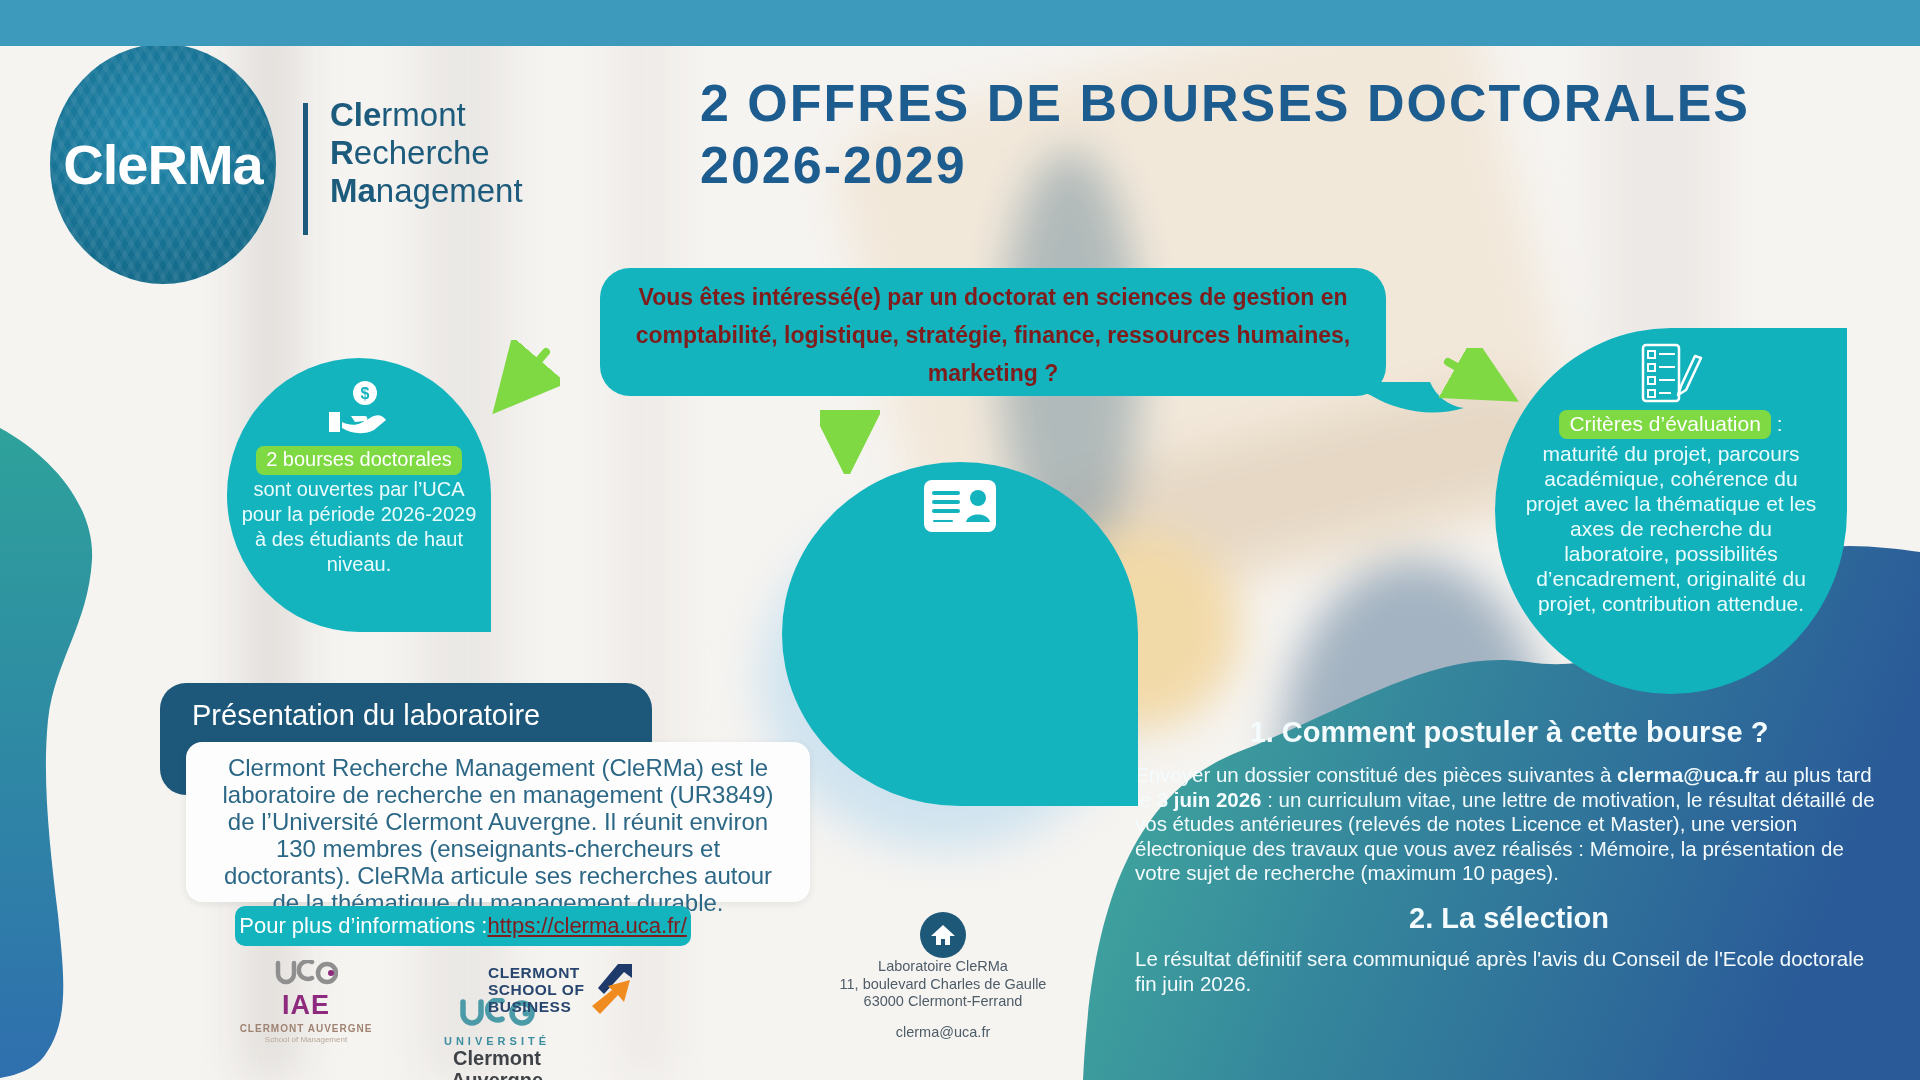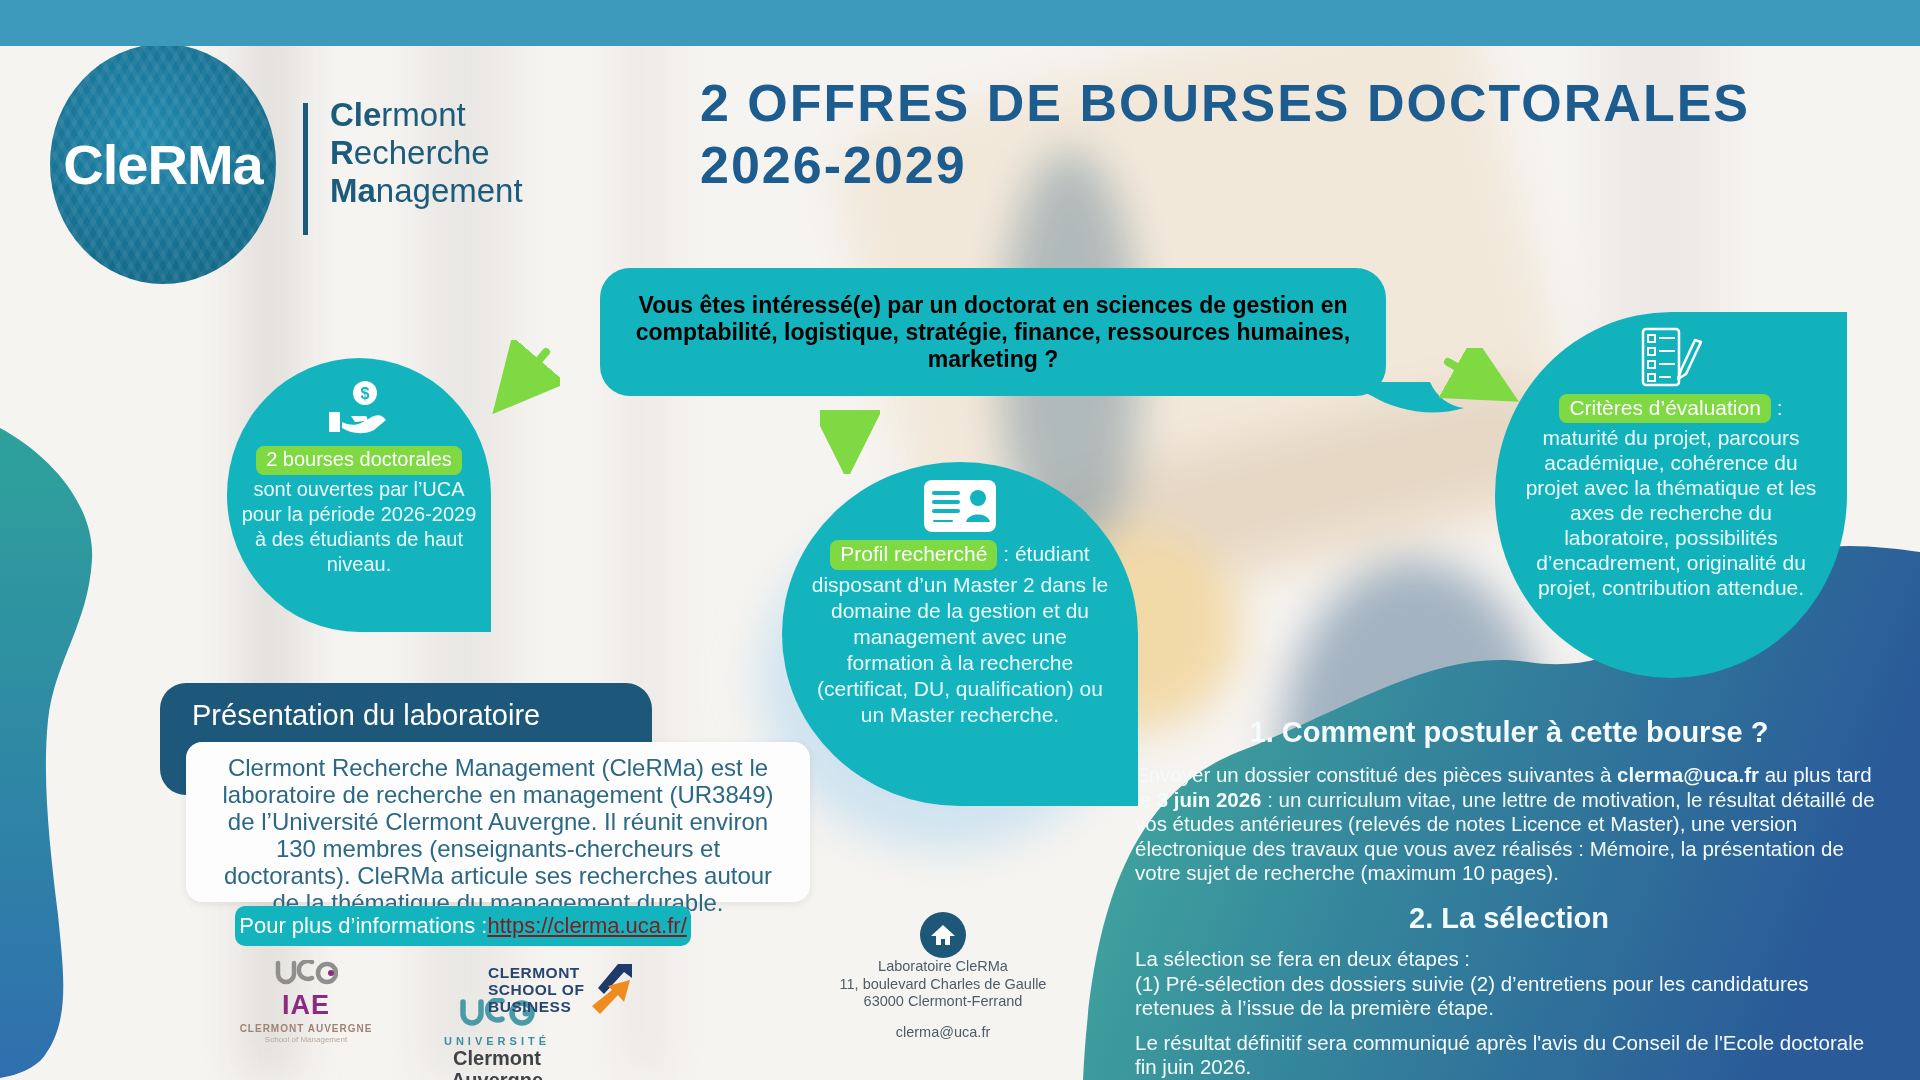--- a/index.html
+++ b/index.html
@@ -32,32 +32,32 @@
   .logo-divider{position:absolute;left:303px;top:103px;width:5px;height:132px;background:#1d5b7c;z-index:3;}
   .brand{position:absolute;left:330px;top:96px;z-index:3;color:#1d5b7c;font-size:33px;line-height:38px;}
   .brand b{font-weight:bold;}
 
   
   .title{position:absolute;left:700px;top:72px;width:1110px;text-align:left;z-index:3;
     color:#1d5c8e;font-weight:bold;font-size:52px;line-height:62px;letter-spacing:2px;}
 
   
   .intro{position:absolute;left:600px;top:268px;width:786px;height:128px;background:#14b4be;
-    border-radius:30px;z-index:4;display:flex;align-items:center;justify-content:center;
-    color:#000000;font-weight:bold;font-size:23px;line-height:27px;text-align:center;padding:10px 24px;}
+    border-radius:30px;z-index:4;display:flex;align-items:flex-start;justify-content:center;
+    color:#7f1d1d;font-weight:bold;font-size:23px;line-height:38px;text-align:center;padding:10px 24px;}
   .intro-tail{position:absolute;left:1330px;top:380px;z-index:3;}
 
   
   .drop{position:absolute;background:#14b4be;z-index:4;display:flex;flex-direction:column;
     align-items:center;justify-content:flex-start;color:#eafcfd;text-align:center;}
   .drop-left{left:227px;top:358px;width:264px;height:274px;border-radius:50% 50% 0 50%;
     font-size:20px;line-height:25px;padding:22px 13px 0;}
   .drop-mid{left:782px;top:462px;width:356px;height:344px;border-radius:50% 50% 0 50%;
     font-size:21px;line-height:26px;padding:16px 26px 0;}
-  .drop-right{left:1495px;top:312px;width:352px;height:366px;border-radius:50% 0 50% 50%;
+  .drop-right{left:1495px;top:328px;width:352px;height:366px;border-radius:50% 0 50% 50%;
     font-size:21px;line-height:25px;padding:14px 24px 0;background:#12b2bd;text-align:center;}
   .chip{display:inline-block;background:#7ed943;color:#fdfefd;border-radius:8px;
     padding:1px 10px 3px;margin-bottom:2px;}
   .drop .icon{margin-bottom:6px;}
 
   
   .pres-header{position:absolute;left:160px;top:683px;width:492px;height:112px;background:#1d587b;
     border-radius:26px;z-index:4;color:#fff;font-size:29px;padding:16px 0 0 32px;}
   .white-box{position:absolute;left:186px;top:742px;width:624px;height:160px;background:#fdfdfd;
     border-radius:16px;z-index:5;box-shadow:0 2px 8px rgba(0,0,0,.08);color:#2c6886;
@@ -195,23 +195,20 @@
   <div class="drop drop-mid">
     <svg class="icon" width="76" height="56" viewBox="0 0 76 56">
       <rect x="2" y="2" width="72" height="52" rx="8" fill="#fff"></rect>
       <line x1="12" y1="15" x2="36" y2="15" stroke="#14b4be" stroke-width="4" stroke-linecap="round"></line>
       <line x1="12" y1="24" x2="36" y2="24" stroke="#14b4be" stroke-width="4" stroke-linecap="round"></line>
       <line x1="12" y1="33" x2="36" y2="33" stroke="#14b4be" stroke-width="4" stroke-linecap="round"></line>
       <line x1="12" y1="43" x2="30" y2="43" stroke="#14b4be" stroke-width="2" stroke-linecap="round"></line>
       <circle cx="56" cy="20" r="8" fill="#14b4be"></circle>
       <path d="M44,44 c2,-10 22,-10 24,0 Z" fill="#14b4be"></path>
     </svg>
-    <div>
-      <span class="chip">Profil recherché</span><span> : étudiant disposant d’un Master 2 dans le domaine de la gestion et du management avec une formation à la recherche (certificat, DU, qualification) ou un Master recherche.</span>
-    </div>
   </div>
 
   <div class="drop drop-right">
     <svg class="icon" width="68" height="62" viewBox="0 0 68 62">
       <rect x="6" y="3" width="36" height="56" rx="3" fill="none" stroke="#fff" stroke-width="2.5"></rect>
       <g stroke="#fff" stroke-width="2" fill="none">
         <rect x="11" y="9" width="7" height="7"></rect>
           <line x1="22" y1="12" x2="38" y2="12"></line>
         <rect x="11" y="22" width="7" height="7"></rect>
           <line x1="22" y1="25" x2="38" y2="25"></line>
@@ -289,18 +286,16 @@
         <path d="M28,2 L42,2 L42,16 L34,10 L14,32 L8,26 Z" fill="#1d3a6b"></path>
         <path d="M18,24 L40,18 L34,40 L28,33 L10,52 L2,44 L22,28 Z" fill="#f08b1f"></path>
       </svg>
     </div>
   </div>
 
   <div class="panel-text">
     <div class="panel-h">1. Comment postuler à cette bourse ?</div>
     <p class="panel-p"><span>Envoyer un dossier constitué des pièces suivantes à </span><b>clerma@uca.fr</b><span> au plus tard le </span><b>3 juin 2026</b><span> : un curriculum vitae, une lettre de motivation, le résultat détaillé de vos études antérieures (relevés de notes Licence et Master), une version électronique des travaux que vous avez réalisés : Mémoire, la présentation de votre sujet de recherche (maximum 10 pages).</span></p>
     <div class="panel-h2">2. La sélection</div>
-    <p class="panel-p">La sélection se fera en deux étapes :
-(1) Pré-sélection des dossiers suivie (2) d’entretiens pour les candidatures retenues à l’issue de la première étape.</p>
     <p class="panel-p">Le résultat définitif sera communiqué après l'avis du Conseil de l'Ecole doctorale fin juin 2026.</p>
   </div>
 
 </div>
 
 </body></html>

